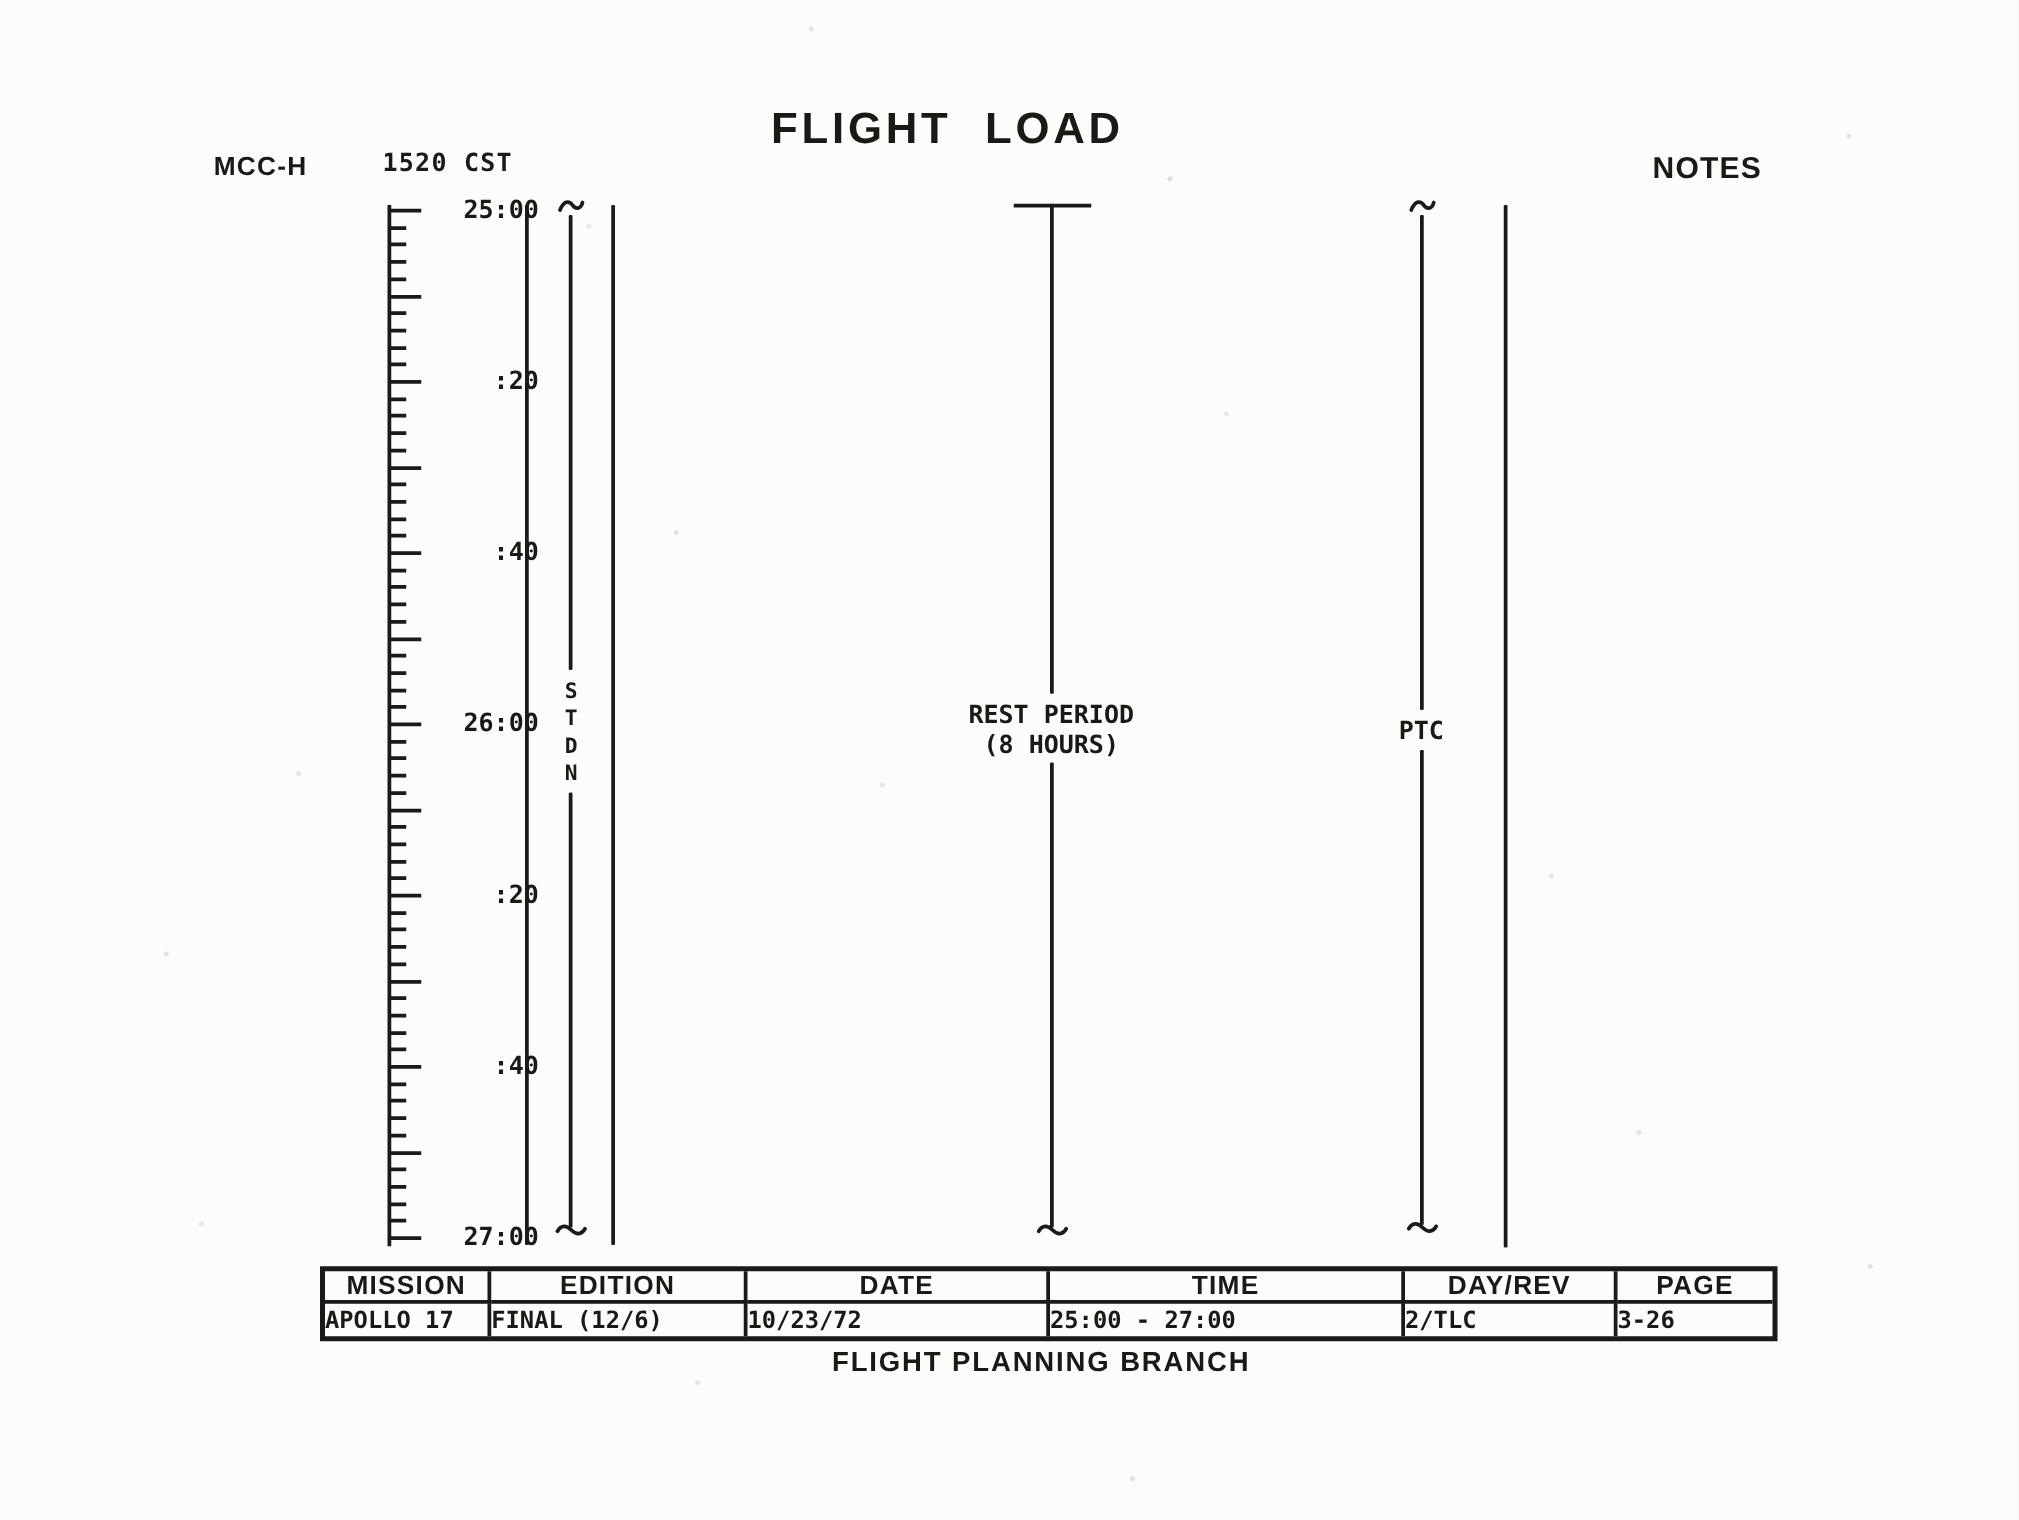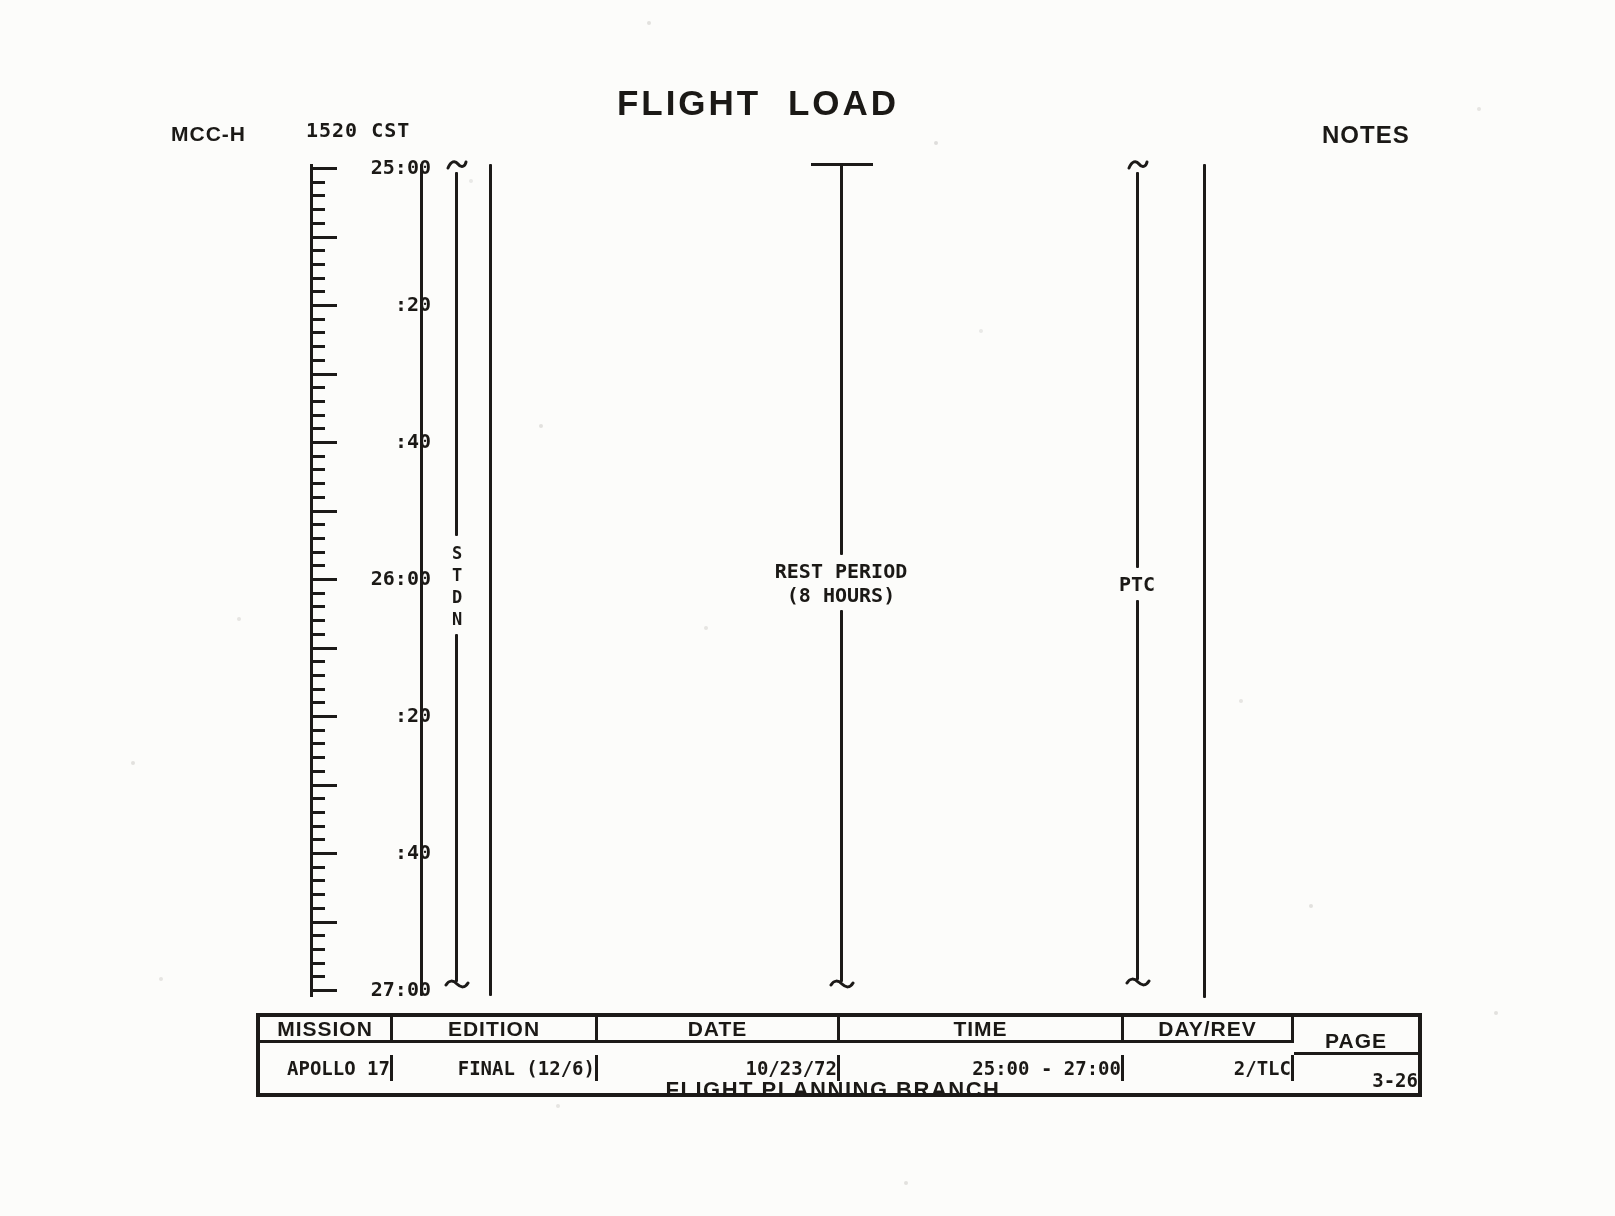--- a/index.html
+++ b/index.html
@@ -35,22 +35,22 @@
   .ptc-l{left:1087px;top:572px;width:100px;font-size:20px;}
   .squig{position:absolute;}
   
   .notes-block{left:1227px;top:168px;font-family:"DejaVu Sans Mono", monospace;font-weight:bold;font-size:20px;line-height:23px;letter-spacing:0.5px;}
   
   .info-table{left:256px;top:1013px;width:1166px;border:4px solid #1c1a18;box-sizing:border-box;background:#fcfcfa;}
   .info-grid{display:grid;grid-template-columns:133px 205px 242px 284px 170px 124px;}
   .th{height:26px;box-sizing:border-box;border-right:3px solid #1c1a18;border-bottom:3px solid #1c1a18;
       text-align:center;font-size:21px;font-weight:bold;letter-spacing:1px;line-height:24px;}
   .td{height:26px;box-sizing:border-box;border-right:3px solid #1c1a18;
-      text-align:right;font-family:"DejaVu Sans Mono", monospace;font-weight:bold;font-size:19px;line-height:27px;}
-  .th.last,.td.last{border-right:none;margin-top:12px;}
+      text-align:left;font-family:"DejaVu Sans Mono", monospace;font-weight:bold;font-size:19px;line-height:27px;}
+  .th.last,.td.last{border-right:none;}
   .branch{left:633px;top:1077px;width:400px;text-align:center;font-size:22px;font-weight:bold;letter-spacing:1.5px;}
   
   .specks{left:0;top:0;width:2px;height:2px;border-radius:50%;background:transparent;
     box-shadow:648px 22px 0 1px rgba(70,65,60,.14), 935px 142px 0 1px rgba(70,65,60,.16),
       1478px 108px 0 1px rgba(70,65,60,.12), 540px 425px 0 1px rgba(70,65,60,.14),
       238px 618px 0 1px rgba(70,65,60,.12), 132px 762px 0 1px rgba(70,65,60,.14),
       705px 627px 0 1px rgba(70,65,60,.12), 1310px 905px 0 1px rgba(70,65,60,.14),
       160px 978px 0 1px rgba(70,65,60,.12), 1495px 1012px 0 1px rgba(70,65,60,.14),
       557px 1105px 0 1px rgba(70,65,60,.12), 905px 1182px 0 1px rgba(70,65,60,.14),
       470px 180px 0 1px rgba(70,65,60,.10), 1240px 700px 0 1px rgba(70,65,60,.12),

